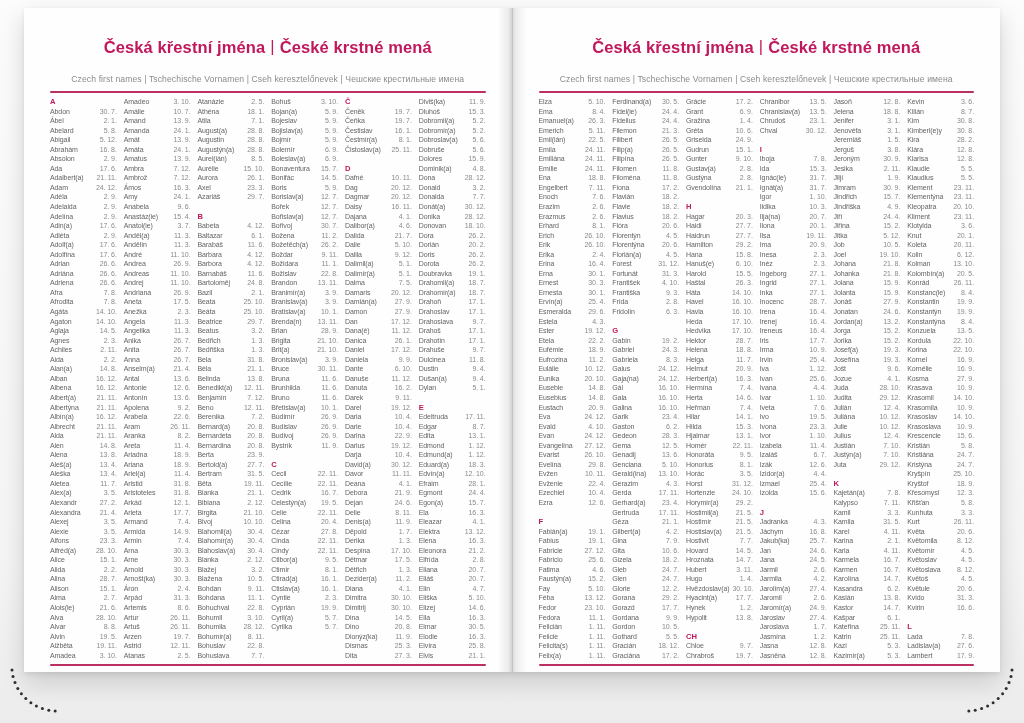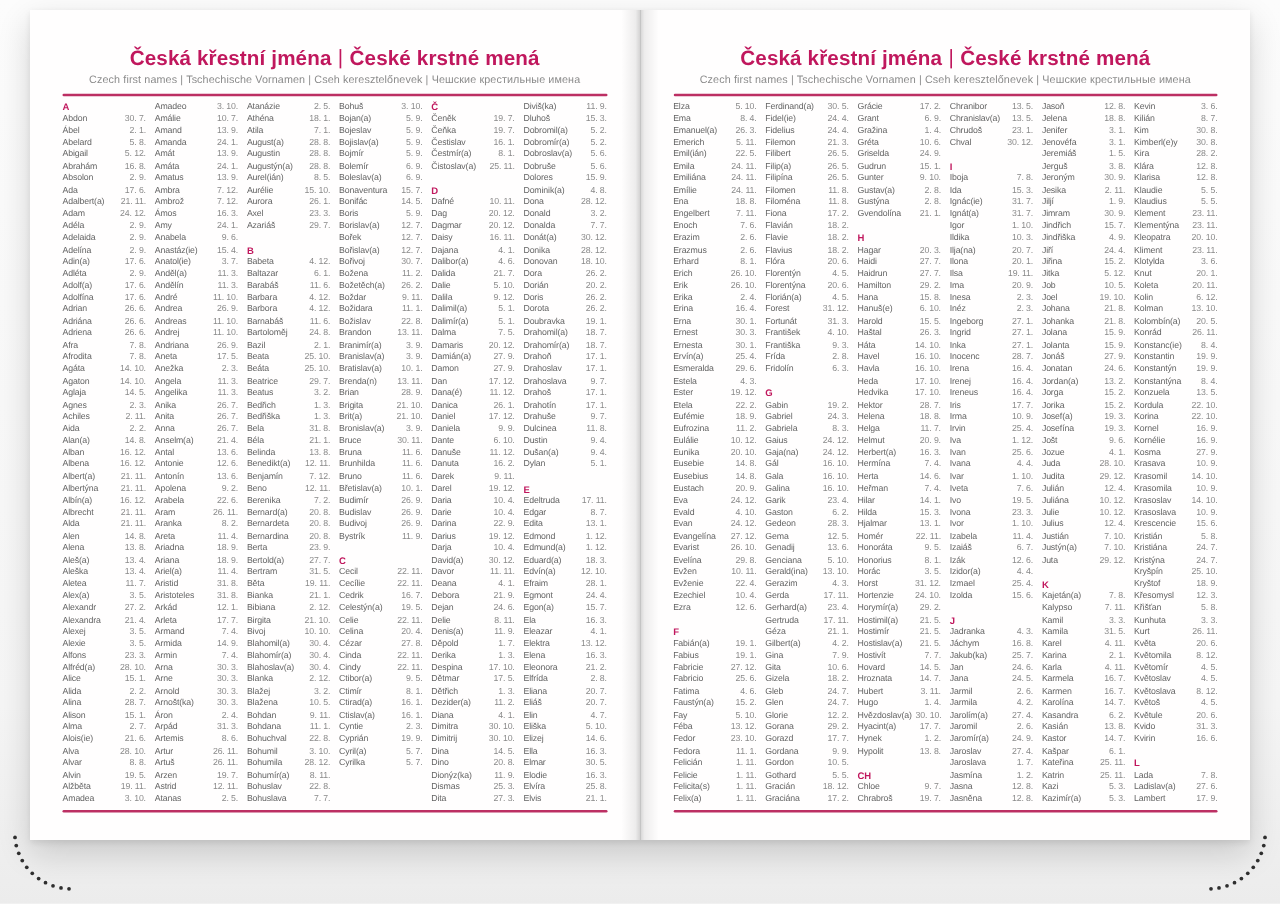--- a/index.html
+++ b/index.html
@@ -10,21 +10,21 @@
         background:#fff;border-radius:2px;
         box-shadow:0 10px 26px rgba(0,0,0,.16),0 2px 5px rgba(0,0,0,.08);}
   .book::after{content:'';position:absolute;left:50%;top:0;bottom:0;width:30px;transform:translateX(-50%);
         background:linear-gradient(90deg,rgba(0,0,0,0) 0%,rgba(0,0,0,.07) 38%,rgba(0,0,0,.17) 50%,rgba(0,0,0,.07) 62%,rgba(0,0,0,0) 100%);
         pointer-events:none;}
   .page{flex:1;position:relative;padding:0 26px;box-sizing:border-box;background:#fffefe;}
   .page.left{border-right:1px solid #e9e9e9;}
   .title{margin:30px 0 0 0;text-align:center;font-size:16.5px;font-weight:bold;
          color:var(--accent);letter-spacing:.1px;}
   .title .sep{font-weight:normal;margin:0 5px;position:relative;top:-1px;}
-  .subtitle{margin-top:1px;text-align:center;font-size:8.6px;color:#8b8b8b;letter-spacing:.1px;}
+  .subtitle{margin-top:17px;text-align:center;font-size:8.6px;color:#8b8b8b;letter-spacing:.1px;}
   .rule{height:2px;background:var(--rule);border-radius:1px;}
   .rule.top{margin-top:7px;}
   .rule.bottom{margin-top:4px;}
   .cols{display:flex;gap:7px;margin-top:4px;}
   .col{flex:1;min-width:0;}
   .row{display:flex;justify-content:space-between;align-items:baseline;height:9.55px;
        font-size:7px;line-height:9.55px;color:var(--nametext);letter-spacing:-.1px;}
   .row .nm{white-space:nowrap;overflow:visible;}
   .row .dt{white-space:nowrap;color:var(--datetext);margin-left:3px;flex-shrink:0;}
   .row.letter{color:var(--accent);font-weight:bold;font-size:7.6px;}

